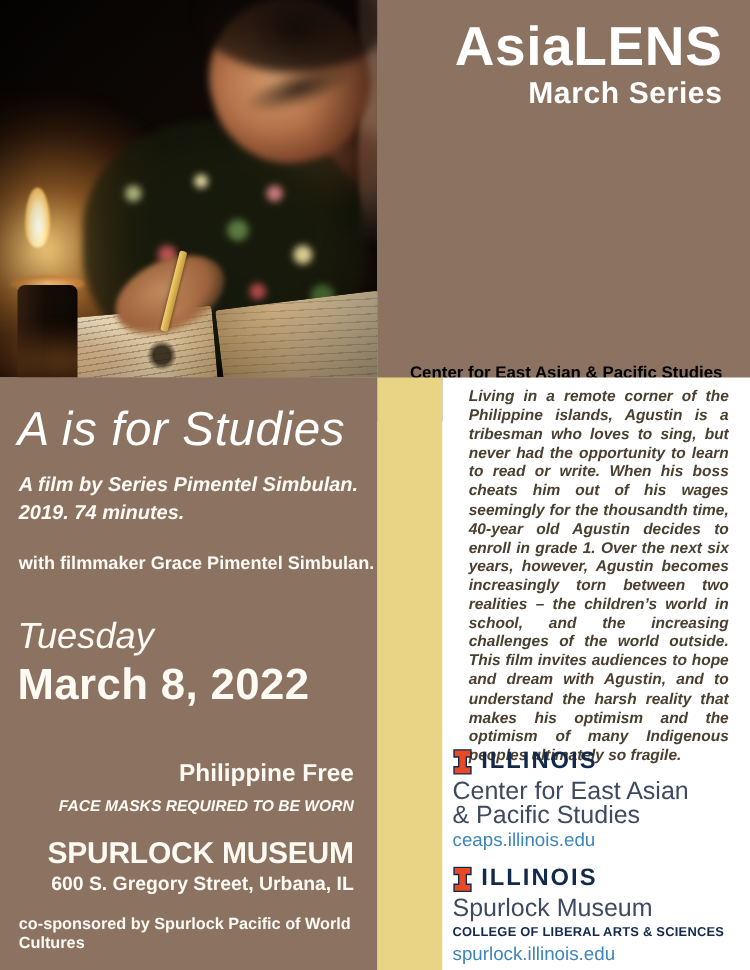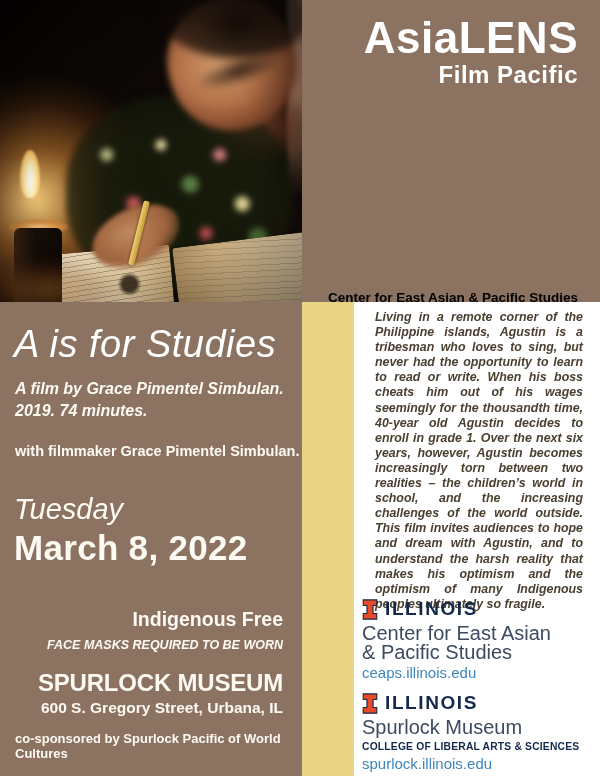--- a/index.html
+++ b/index.html
@@ -133,43 +133,43 @@
     <div class="ph-candle-rim"></div>
     <div class="ph-candle"></div>
     <div class="ph-flame"></div>
     <div class="ph-reflect"></div>
     <div class="ph-vignette"></div>
   </div>
 
   <div class="header-panel">
     <div class="series-block">
       <div class="series-title">AsiaLENS</div>
-      <div class="series-subtitle">Film Pacific</div>
+      <div class="series-subtitle">March Series</div>
     </div>
     <div class="header-org">
       <div class="org-name">Center for East Asian &amp; Pacific Studies</div>
       <div class="org-url">ceaps.illinois.edu</div>
     </div>
   </div>
 
   <div class="left-panel">
     <div class="film-title">A is for Studies</div>
     <div class="byline-block">
-      <div>A film by Grace Pimentel Simbulan.</div>
+      <div>A film by Series Pimentel Simbulan.</div>
       <div>2019. 74 minutes.</div>
     </div>
     <div class="event-desc">
       <div>with filmmaker Grace Pimentel Simbulan.</div>
     </div>
     <div class="datetime">
       <div class="dt-day">Tuesday</div>
       <div class="dt-date">March 8, 2022</div>
     </div>
     <div class="admission-block">
-      <div class="admission">Indigenous Free</div>
+      <div class="admission">Philippine Free</div>
       <div class="mask-notice">FACE MASKS REQUIRED TO BE WORN</div>
     </div>
     <div class="venue-block">
       <div class="venue">SPURLOCK MUSEUM</div>
       <div class="venue-address">600 S. Gregory Street, Urbana, IL</div>
     </div>
     <div class="cosponsor">co-sponsored by Spurlock Pacific of World Cultures</div>
   </div>
 
   <div class="stripe"></div>

